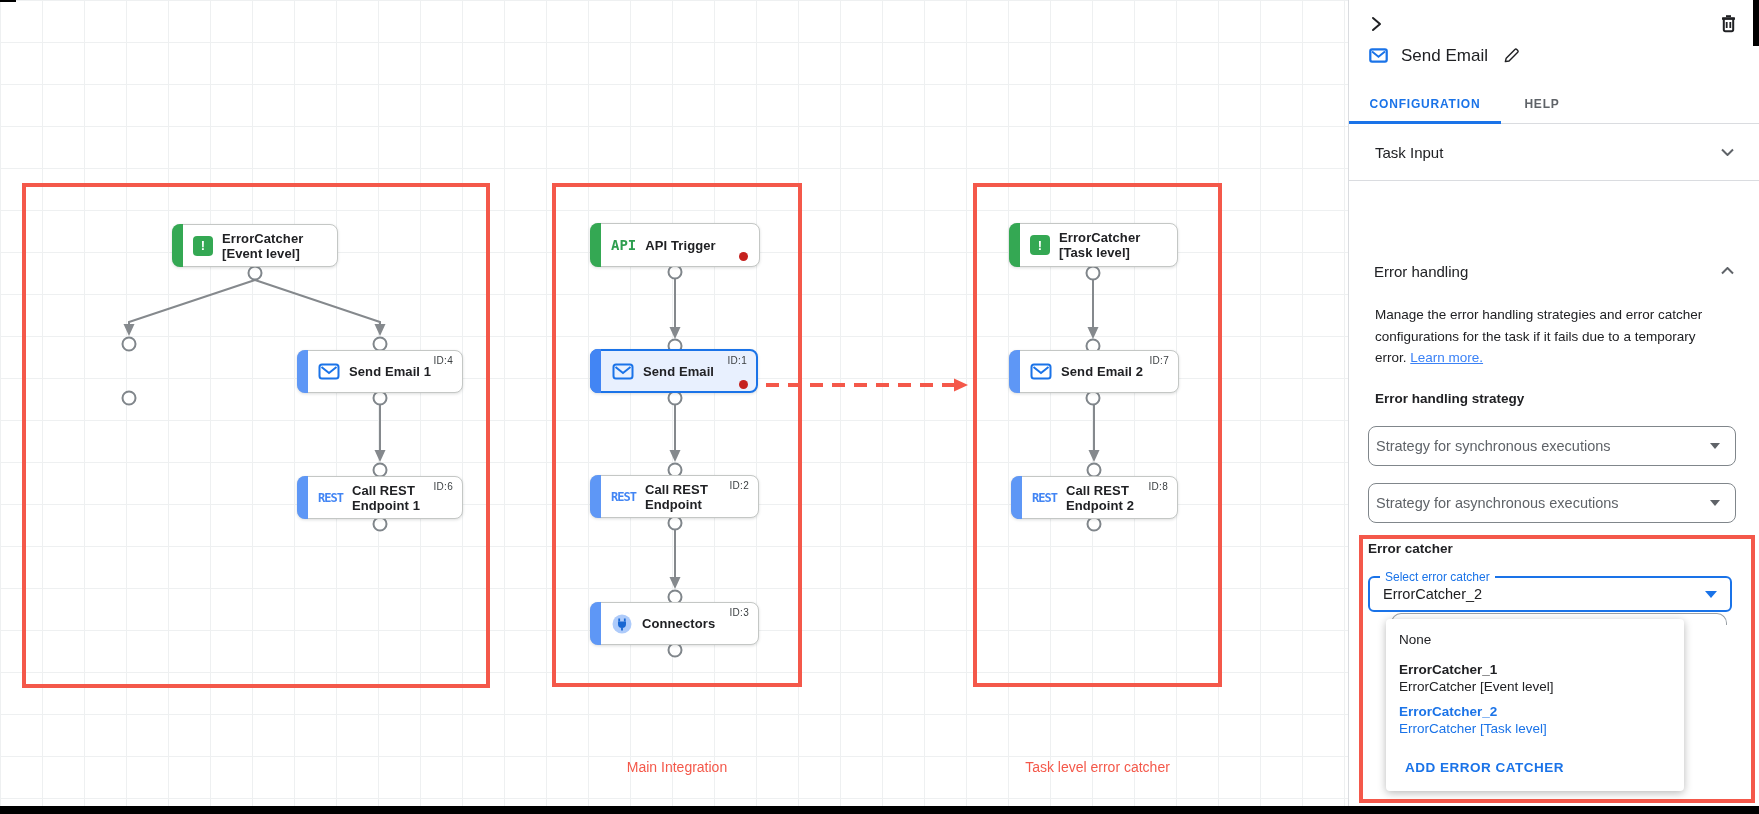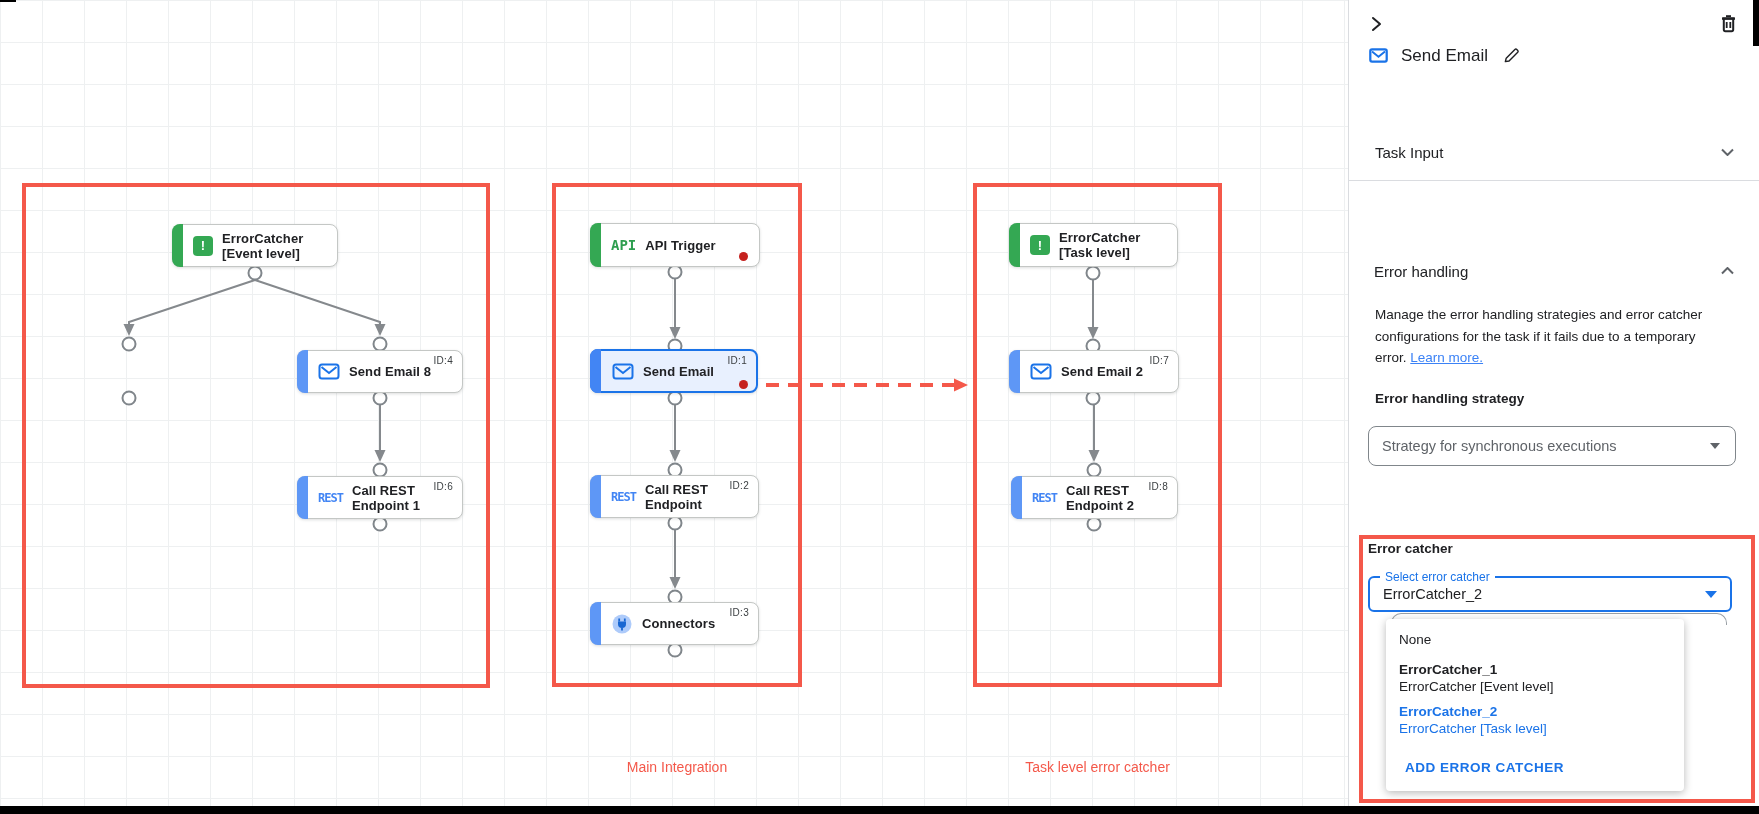--- a/index.html
+++ b/index.html
@@ -44,21 +44,21 @@
   .tab.inactive{color:#5f6368;}
   .tab.active::after{content:"";position:absolute;left:0;right:0;bottom:-1px;height:3px;background:#1a73e8;}
   .acc-row{position:absolute;left:0;width:100%;box-sizing:border-box;border-bottom:1px solid #dadce0;display:flex;align-items:center;cursor:pointer;}
   .acc-label{font-size:15px;font-weight:500;color:#202124;margin-left:26px;}
   .acc-chevron{position:absolute;right:25px;line-height:0;}
   .eh-header{position:absolute;left:0;top:249px;width:100%;height:44px;display:flex;align-items:center;cursor:pointer;}
   .eh-desc{position:absolute;left:26px;top:304px;width:334px;font-size:13.5px;line-height:21.5px;color:#202124;}
   .learn-more{color:#3b82f6;text-decoration:underline;cursor:pointer;}
   .bold-label{position:absolute;left:26px;font-size:13.5px;font-weight:700;color:#202124;}
   .select-box{position:absolute;left:19px;width:368px;height:40px;box-sizing:border-box;border:1px solid #80868b;border-radius:8px;display:flex;align-items:center;background:#fff;cursor:pointer;}
-  .select-box .sel-text{font-size:14.5px;color:#5f6368;margin-left:13px;}
+  .select-box .sel-text{font-size:14.5px;color:#5f6368;margin-left:7px;}
   .caret{position:absolute;right:15px;width:0;height:0;border-left:5.5px solid transparent;border-right:5.5px solid transparent;border-top:6px solid #5f6368;}
   .red-highlight{position:absolute;left:10px;top:535px;width:396px;height:268px;border:4px solid #f4584a;box-sizing:border-box;}
   .focus-select{position:absolute;left:19px;top:576px;width:364px;height:36px;box-sizing:border-box;border:2px solid #1a73e8;border-radius:6px;background:#fff;display:flex;align-items:center;cursor:pointer;}
   .float-label{position:absolute;left:10px;top:-8px;background:#fff;padding:0 5px;font-size:12px;color:#1a73e8;}
   .focus-select .val{font-size:14.5px;color:#202124;margin-left:13px;}
   .caret-blue{position:absolute;right:13px;width:0;height:0;border-left:6px solid transparent;border-right:6px solid transparent;border-top:7px solid #1a73e8;}
   .sliver{position:absolute;left:42px;top:613px;width:336px;height:12px;border:1px solid #9aa0a6;border-bottom:none;border-radius:10px 10px 0 0;background:#fff;box-sizing:border-box;}
   .menu{position:absolute;left:37px;top:619px;width:298px;height:172px;background:#fff;border-radius:4px;box-shadow:0 2px 8px rgba(0,0,0,.28);z-index:6;}
   .menu-item{position:absolute;left:13px;font-size:13.5px;color:#202124;cursor:pointer;white-space:nowrap;}
   .menu-item.blue{color:#1a73e8;}
@@ -141,21 +141,21 @@
   </div>
 
 
   <div class="node blue" style="left:297px;top:350px;width:166px;height:43px">
     <span class="bar"></span>
     <span class="nwrap">
       <svg width="22" height="17" viewBox="0 0 22 17">
         <rect x="1.5" y="1.5" width="19" height="14" rx="2.5" fill="#fff" stroke="#1a73e8" stroke-width="2"></rect>
         <path d="M3.5 4 L11 10 L18.5 4" fill="none" stroke="#1a73e8" stroke-width="2"></path>
       </svg>
-      <span class="nlabel">Send Email 8</span>
+      <span class="nlabel">Send Email 1</span>
       </span>
     <span class="nid">ID:4</span>
   </div>
 
   <div class="node blue" style="left:297px;top:476px;width:166px;height:43px">
     <span class="bar"></span>
     <span class="nwrap">
         <span class="icon-rest">REST</span>
     <span class="nlabel">Call REST
 Endpoint 1</span>
@@ -266,20 +266,24 @@
       <path d="M3.5 4 L11 10 L18.5 4" fill="none" stroke="#1a73e8" stroke-width="2.2"></path>
     </svg>
     <span class="panel-title">Send Email</span>
     <button class="icon-btn" style="position:static">
       <svg width="17" height="17" viewBox="0 0 18 18">
         <path d="M2.5 15.5 L3.4 11.8 L12.6 2.6 a1.4 1.4 0 0 1 2 0 l1 1 a1.4 1.4 0 0 1 0 2 L6.4 14.8 L2.5 15.5 z" fill="none" stroke="#202124" stroke-width="1.5" stroke-linejoin="round"></path>
       </svg>
     </button>
   </div>
 
+  <div class="tabs">
+    <button class="tab active" style="width:152px">CONFIGURATION</button>
+    <button class="tab inactive" style="width:82px">HELP</button>
+  </div>
 
   <div class="acc-row" style="top:124px;height:57px">
     <span class="acc-label">Task Input</span>
     <span class="acc-chevron">
       <svg width="13" height="8" viewBox="0 0 13 8">
           <path d="M1 1.5 L6.5 7 L12 1.5" fill="none" stroke="#5f6368" stroke-width="2"></path>
         </svg>
     </span>
   </div>
 
@@ -298,20 +302,24 @@
     <a class="learn-more">Learn more.</a>
   </div>
 
   <div class="bold-label" style="top:391px">Error handling strategy</div>
 
   <div class="select-box" style="top:426px">
     <span class="sel-text">Strategy for synchronous executions</span>
     <span class="caret"></span>
   </div>
 
+  <div class="select-box" style="top:483px">
+    <span class="sel-text">Strategy for asynchronous executions</span>
+    <span class="caret"></span>
+  </div>
 
   <div class="red-highlight"></div>
 
   <div class="bold-label" style="left:19px;top:541px">Error catcher</div>
 
   <div class="focus-select">
     <span class="float-label">Select error catcher</span>
     <span class="val">ErrorCatcher_2</span>
     <span class="caret-blue"></span>
   </div>

